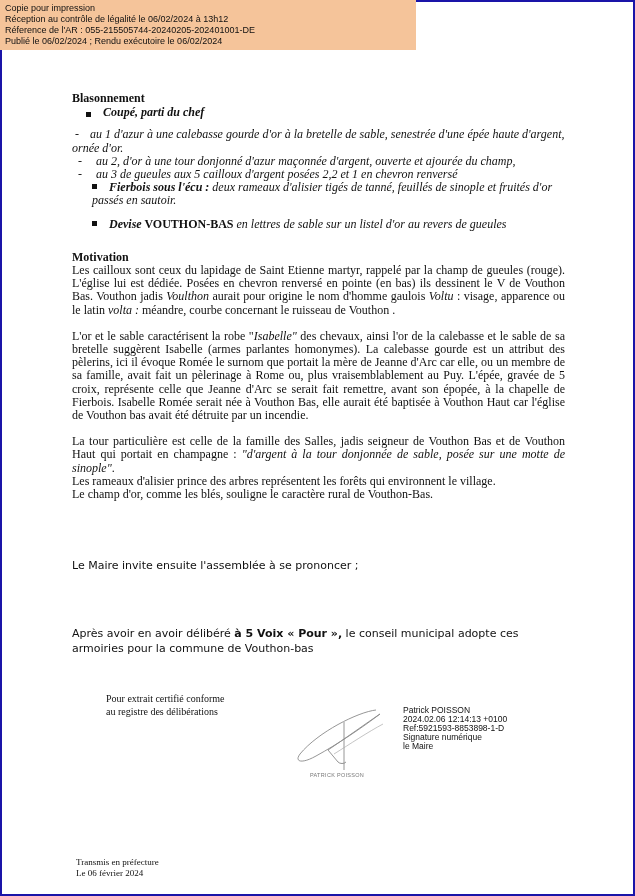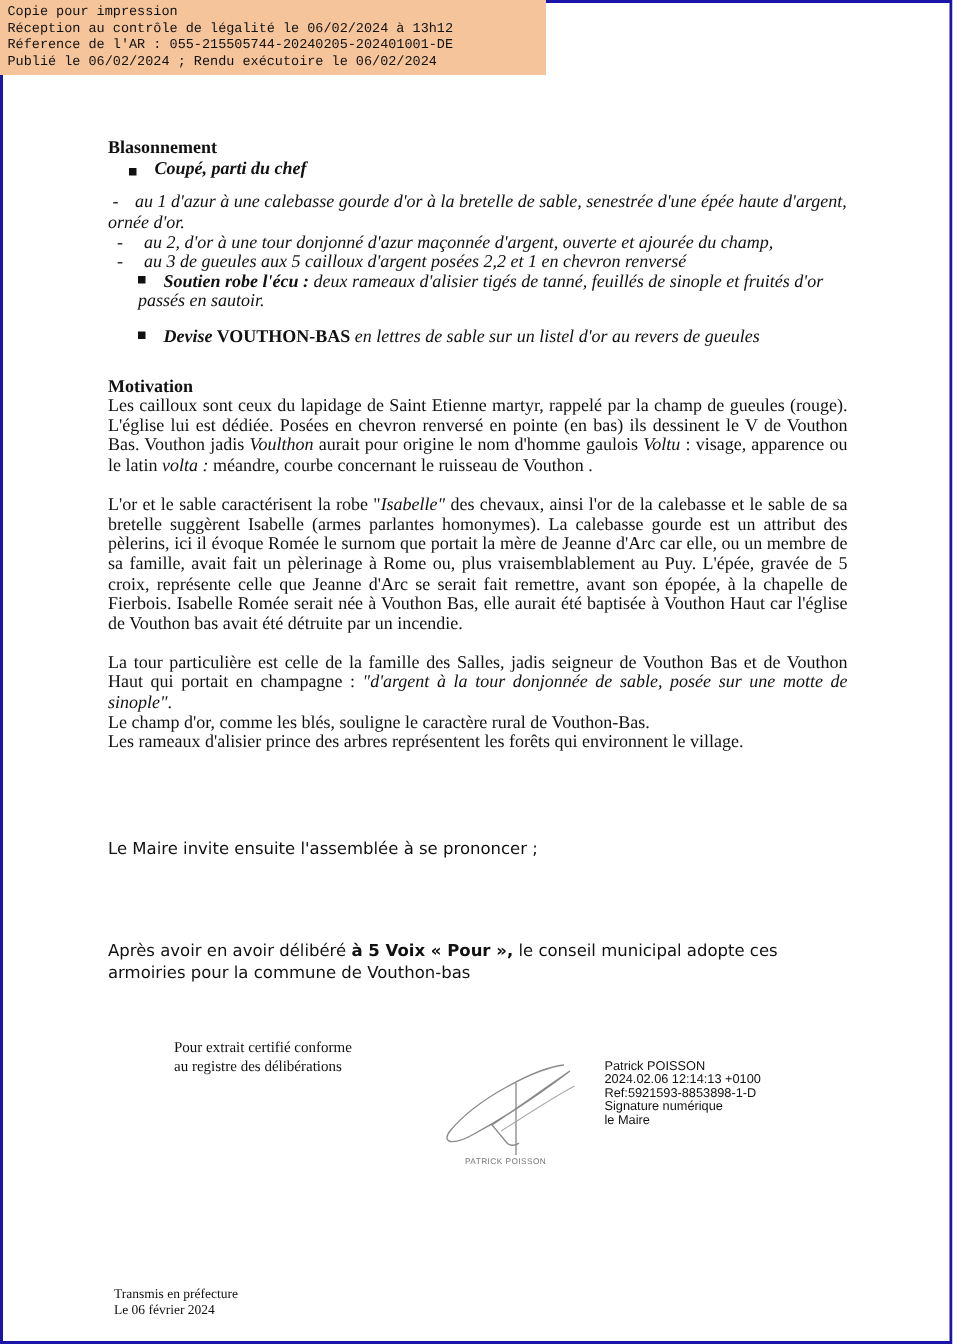--- a/index.html
+++ b/index.html
@@ -5,37 +5,37 @@
     html, body { margin: 0; padding: 0; }
     body {
       width: 635px; height: 896px; background: #ffffff; position: relative; overflow: hidden;
       font-family: "Liberation Serif", serif; color: #111;
     }
     .frame {
       position: absolute; left: 0; top: 0; width: 631px; height: 892px;
       border: 2px solid #1a14a8; background: #fff; box-sizing: content-box;
     }
     .stamp {
-      position: absolute; left: 0; top: 0; width: 364px; height: 50px;
+      position: absolute; left: 0; top: 0; width: 416px; height: 50px;
       background: #f5c49a; padding: 3px 0 0 5px; box-sizing: border-box;
-      font-family: Liberation Mono, monospace; font-size: 9px; line-height: 11px; color: #111;
+      font-family: Liberation Sans, sans-serif; font-size: 9px; line-height: 11px; color: #111;
     }
     .stamp div { white-space: nowrap; }
     .content { position: absolute; left: 72px; top: 92px; width: 493px; font-size: 12px; line-height: 13.2px; }
     .h { font-weight: bold; font-size: 12px; }
     .bullet-line { display: flex; align-items: flex-end; padding-left: 14px; }
     .bullet-line .sq { display: inline-block; width: 5px; height: 5px; background: #111; margin-right: 12px; position: relative; top: -2px; }
     .it { font-style: italic; }
     .bi { font-style: italic; font-weight: bold; }
     .dash-line { display: flex; }
     .dash-line .d { width: 18px; flex: none; }
     .just { text-align: justify; }
     .comic { font-family: "DejaVu Sans", sans-serif; font-size: 11px; line-height: 15px; margin-top: 48px; }
     .ul { font-weight: bold; }
-    .certif { position: absolute; left: 116px; top: 693px; font-size: 10px; line-height: 12.5px; }
+    .certif { position: absolute; left: 106px; top: 693px; font-size: 10px; line-height: 12.5px; }
     .sig-block { position: absolute; left: 403px; top: 706px; font-family: "Liberation Sans", sans-serif; font-size: 8.5px; line-height: 9px; }
     .sig-img { position: absolute; left: 288px; top: 702px; width: 105px; height: 80px; }
     .sig-name { position: absolute; left: 310px; top: 772px; font-family: "Liberation Sans", sans-serif; font-size: 5.5px; color: #777; letter-spacing: 0.3px; }
     .footer { position: absolute; left: 76px; top: 857px; font-size: 9px; line-height: 10.5px; }
   </style>
 </head>
 <body>
 
 <div class="frame"></div>
 
@@ -63,43 +63,43 @@
     <span>au 2, d'or à une tour donjonné d'azur maçonnée d'argent, ouverte et ajourée du champ,</span>
   </div>
   <div class="it dash-line" style="padding-left:6px">
     <span class="d" style="font-style:normal">-</span>
     <span>au 3 de gueules aux 5 cailloux d'argent posées 2,2 et 1 en chevron renversé</span>
   </div>
 
   <div style="padding-left:20px;display:flex;align-items:baseline">
     <span class="sq" style="display:inline-block;width:5px;height:5px;background:#111;margin-right:12px;position:relative;top:-2px;flex:none"></span>
     <span class="it" style="margin-left:-17px;text-indent:17px">
-      <b>Soutien robe l'écu :</b><span> deux rameaux d'alisier tigés de tanné, feuillés de sinople et fruités d'or passés en sautoir.</span>
+      <b>Fierbois sous l'écu :</b><span> deux rameaux d'alisier tigés de tanné, feuillés de sinople et fruités d'or passés en sautoir.</span>
     </span>
   </div>
 
   <div style="height:10px"></div>
   <div style="padding-left:20px;display:flex;align-items:baseline">
     <span style="display:inline-block;width:5px;height:5px;background:#111;margin-right:12px;position:relative;top:-2px;flex:none"></span>
     <span class="it">
       <b>Devise</b><b style="font-style:normal"> VOUTHON-BAS</b><span> en lettres de sable sur un listel d'or au revers de gueules</span>
     </span>
   </div>
 
   <div style="height:20px"></div>
   <div class="h">Motivation</div>
   <div class="just"><span>Les cailloux sont ceux du lapidage de Saint Etienne martyr, rappelé par la champ de gueules (rouge). L'église lui est dédiée. Posées en chevron renversé en pointe (en bas) ils dessinent le V de Vouthon Bas. Vouthon jadis </span><span class="it">Voulthon</span><span> aurait pour origine le nom d'homme gaulois </span><span class="it">Voltu</span><span> : visage, apparence ou le latin </span><span class="it">volta :</span><span> méandre, courbe concernant le ruisseau de Vouthon .</span></div>
 
   <div style="height:13px"></div>
   <div class="just"><span>L'or et le sable caractérisent la robe "</span><span class="it">Isabelle"</span><span> des chevaux, ainsi l'or de la calebasse et le sable de sa bretelle suggèrent Isabelle (armes parlantes homonymes). La calebasse gourde est un attribut des pèlerins, ici il évoque Romée le surnom que portait la mère de Jeanne d'Arc car elle, ou un membre de sa famille, avait fait un pèlerinage à Rome ou, plus vraisemblablement au Puy. L'épée, gravée de 5 croix, représente celle que Jeanne d'Arc se serait fait remettre, avant son épopée, à la chapelle de Fierbois. Isabelle Romée serait née à Vouthon Bas, elle aurait été baptisée à Vouthon Haut car l'église de Vouthon bas avait été détruite par un incendie.</span></div>
 
   <div style="height:13px"></div>
   <div class="just"><span>La tour particulière est celle de la famille des Salles, jadis seigneur de Vouthon Bas et de Vouthon Haut qui portait en champagne : </span><span class="it">"d'argent à la tour donjonnée de sable, posée sur une motte de sinople"</span><span>.</span></div>
+  <div>Les rameaux d'alisier prince des arbres représentent les forêts qui environnent le village.</div>
   <div>Le champ d'or, comme les blés, souligne le caractère rural de Vouthon-Bas.</div>
-  <div>Les rameaux d'alisier prince des arbres représentent les forêts qui environnent le village.</div>
 
   <div style="height:9px"></div>
   <div class="comic">Le Maire invite ensuite l'assemblée à se prononcer ;</div>
   <div style="height:5px"></div>
   <div class="comic"><span>Après avoir en avoir délibéré </span><span class="ul">à 5 Voix « Pour »,</span><span> le conseil municipal adopte ces armoiries pour la commune de Vouthon-bas</span></div>
 </div>
 
 <div class="certif">
   <div>Pour extrait certifié conforme</div>
   <div>au registre des délibérations</div>

